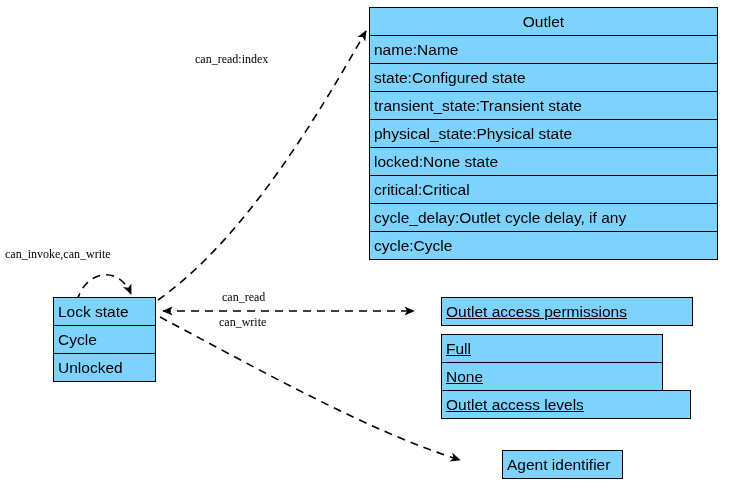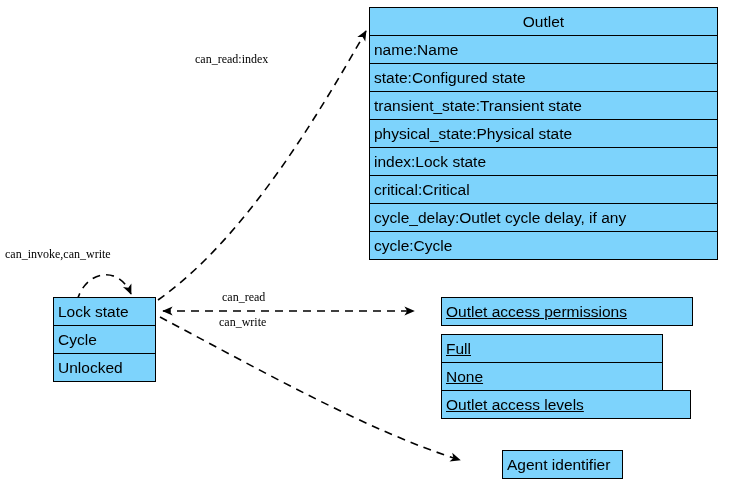--- a/index.html
+++ b/index.html
@@ -95,21 +95,21 @@
   <div class="edge-label" style="left:222px; top:291px;">can_read</div>
 
   <div class="edge-label" style="left:219px; top:316px;">can_write</div>
 
   <div class="entity" style="left:369px; top:7px; width:349px;">
     <div class="cell title">Outlet</div>
     <div class="cell left">name:Name</div>
     <div class="cell left">state:Configured state</div>
     <div class="cell left">transient_state:Transient state</div>
     <div class="cell left">physical_state:Physical state</div>
-    <div class="cell left">index:Lock state</div>
+    <div class="cell left">locked:None state</div>
     <div class="cell left">critical:Critical</div>
     <div class="cell left">cycle_delay:Outlet cycle delay, if any</div>
     <div class="cell left">cycle:Cycle</div>
   </div>
 
   <div class="entity" style="left:53px; top:297px; width:103px;">
     <div class="cell left">Lock state</div>
     <div class="cell left">Cycle</div>
     <div class="cell left">Unlocked</div>
   </div>

